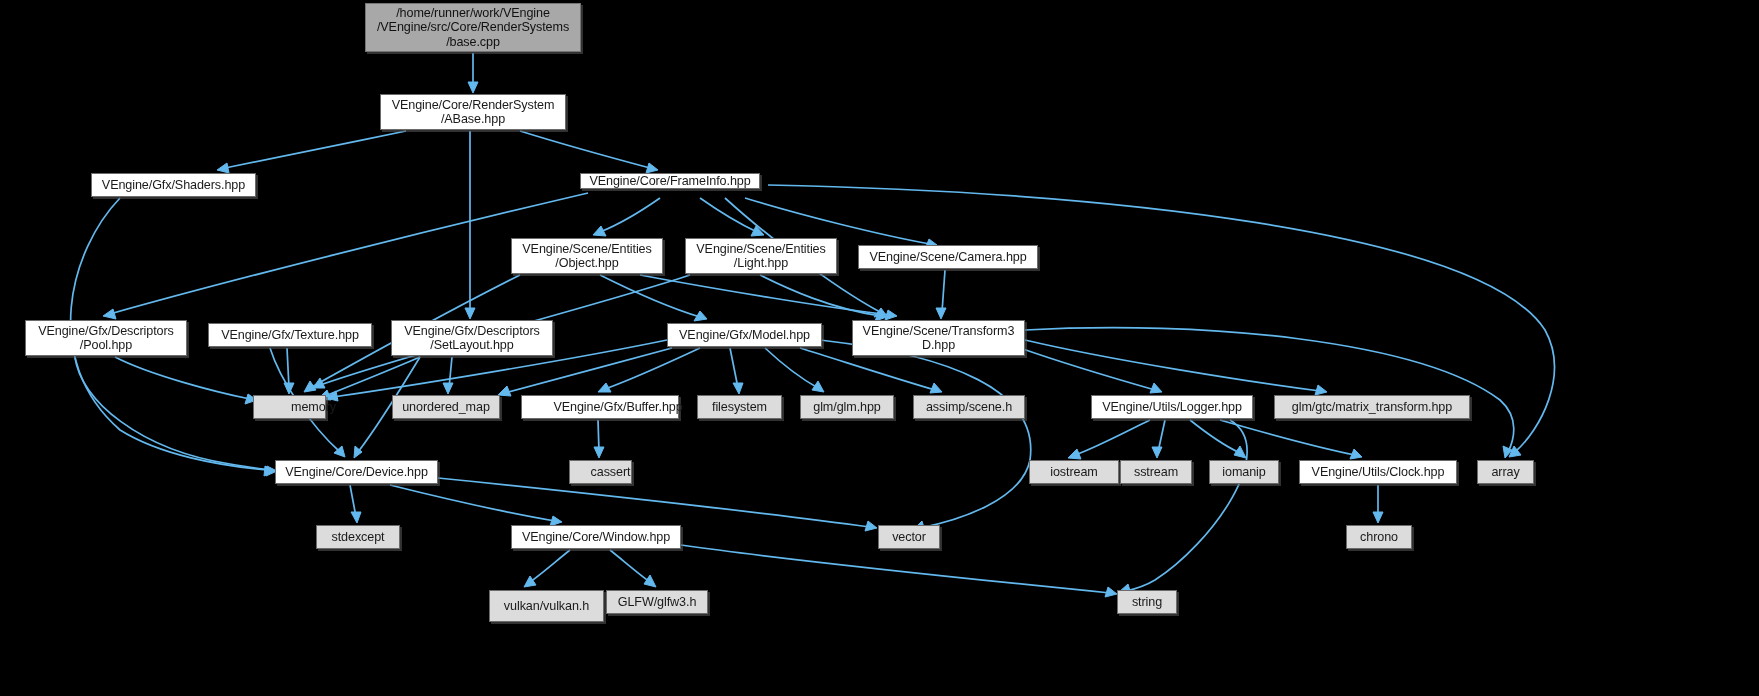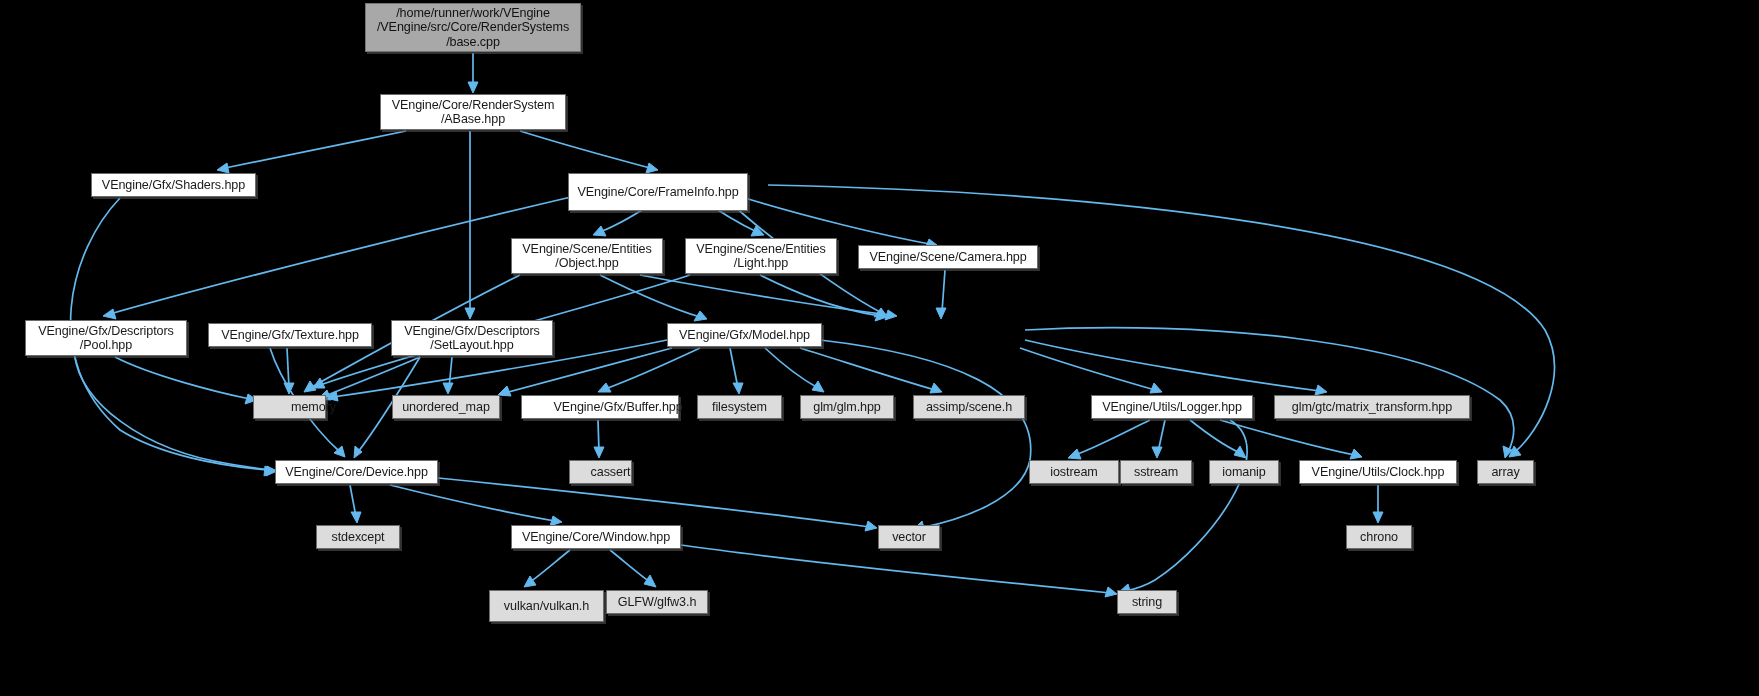--- a/index.html
+++ b/index.html
@@ -248,32 +248,34 @@
         <path d="M 681,545 C 800,562 1000,582 1110,593" fill="none" stroke="#63b8ee" stroke-width="1.7"></path>
         <polygon points="1117,594 1105,597 1108,587" fill="#63b8ee" stroke="#63b8ee" stroke-width="1"></polygon>
       </g>
     </svg>
 <div class="node root" style="left: 365px; top: 3px; width: 216px; height: 49px;"><span class="node-label">/home/runner/work/VEngine
 /VEngine/src/Core/RenderSystems
 /base.cpp</span></div>
     <div class="node" style="left: 380px; top: 94px; width: 186px; height: 36px;"><span class="node-label">VEngine/Core/RenderSystem
 /ABase.hpp</span></div>
     <div class="node" style="left: 91px; top: 173px; width: 165px; height: 24px;"><span class="node-label">VEngine/Gfx/Shaders.hpp</span></div>
-    <div class="node" style="left: 568px; top: 173px; width: 180px; height: 38px;"><span class="node-label">VEngine/Core/FrameInfo.hpp</span></div>
+    <div class="node" style="left: 580px; top: 173px; width: 180px; height: 16px;"><span class="node-label">VEngine/Core/FrameInfo.hpp</span></div>
     <div class="node" style="left: 511px; top: 238px; width: 152px; height: 36px;"><span class="node-label">VEngine/Scene/Entities
 /Object.hpp</span></div>
     <div class="node" style="left: 685px; top: 238px; width: 152px; height: 36px;"><span class="node-label">VEngine/Scene/Entities
 /Light.hpp</span></div>
     <div class="node" style="left: 858px; top: 245px; width: 180px; height: 24px;"><span class="node-label">VEngine/Scene/Camera.hpp</span></div>
     <div class="node" style="left: 25px; top: 320px; width: 162px; height: 36px;"><span class="node-label">VEngine/Gfx/Descriptors
 /Pool.hpp</span></div>
     <div class="node" style="left: 208px; top: 323px; width: 164px; height: 24px;"><span class="node-label">VEngine/Gfx/Texture.hpp</span></div>
     <div class="node" style="left: 391px; top: 320px; width: 162px; height: 36px;"><span class="node-label">VEngine/Gfx/Descriptors
 /SetLayout.hpp</span></div>
     <div class="node" style="left: 667px; top: 323px; width: 155px; height: 24px; text-align: center;"><span class="node-label">VEngine/Gfx/Model.hpp</span></div>
+    <div class="node" style="left: 852px; top: 320px; width: 173px; height: 36px;"><span class="node-label">VEngine/Scene/Transform3
+D.hpp</span></div>
     <div class="node sys" style="left: 253px; top: 395px; width: 73px; height: 24px; padding-left: 48px;"><span class="node-label">memory</span></div>
     <div class="node sys" style="left: 392px; top: 395px; width: 108px; height: 24px;"><span class="node-label">unordered_map</span></div>
     <div class="node" style="left: 521px; top: 395px; width: 158px; height: 24px; padding-left: 36px;"><span class="node-label">VEngine/Gfx/Buffer.hpp</span></div>
     <div class="node sys" style="left: 697px; top: 395px; width: 85px; height: 24px;"><span class="node-label">filesystem</span></div>
     <div class="node sys" style="left: 800px; top: 395px; width: 94px; height: 24px;"><span class="node-label">glm/glm.hpp</span></div>
     <div class="node sys" style="left: 913px; top: 395px; width: 112px; height: 24px;"><span class="node-label">assimp/scene.h</span></div>
     <div class="node" style="left: 1091px; top: 395px; width: 162px; height: 24px;"><span class="node-label">VEngine/Utils/Logger.hpp</span></div>
     <div class="node sys" style="left: 1274px; top: 395px; width: 196px; height: 24px;"><span class="node-label">glm/gtc/matrix_transform.hpp</span></div>
     <div class="node" style="left: 275px; top: 460px; width: 163px; height: 24px;"><span class="node-label">VEngine/Core/Device.hpp</span></div>
     <div class="node sys" style="left: 1029px; top: 460px; width: 90px; height: 24px;"><span class="node-label">iostream</span></div>

